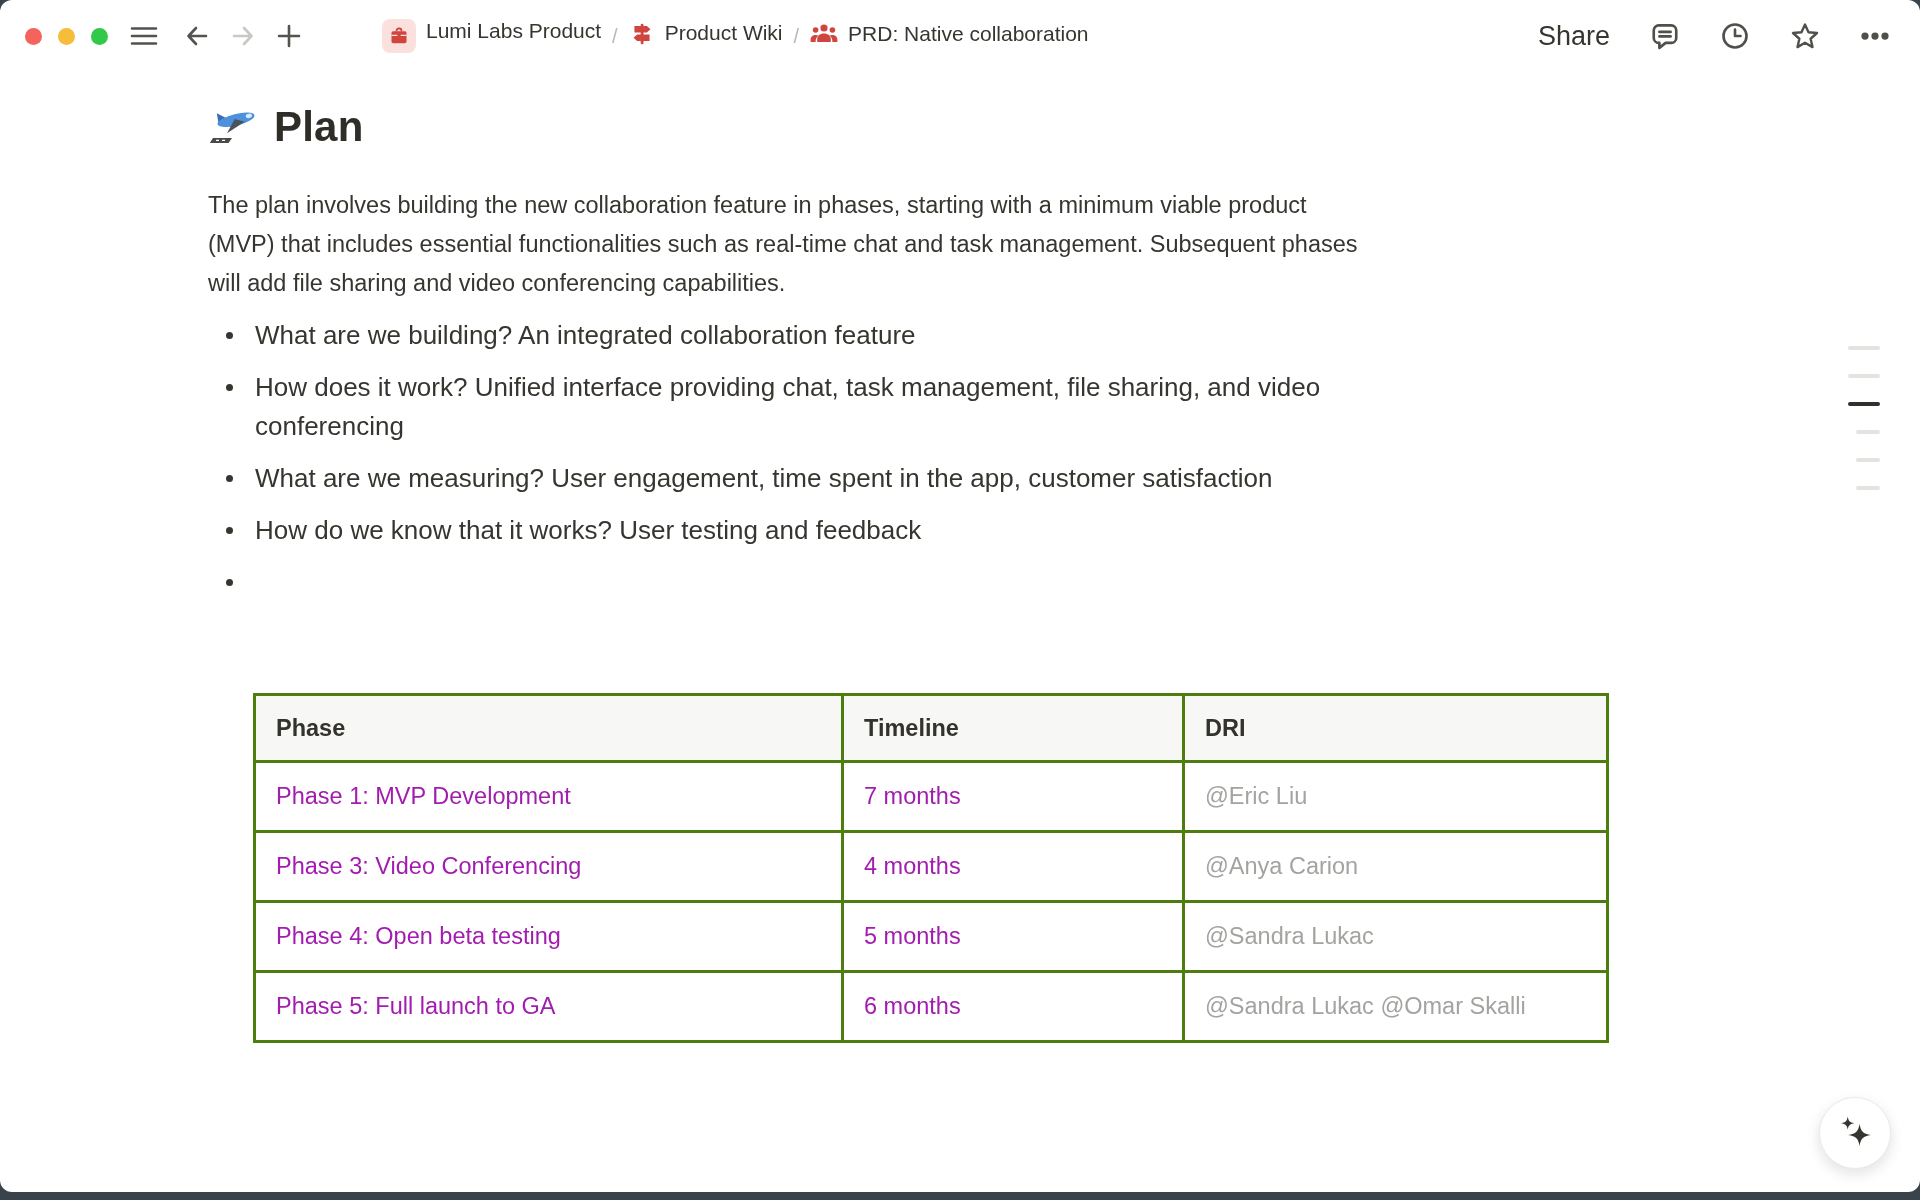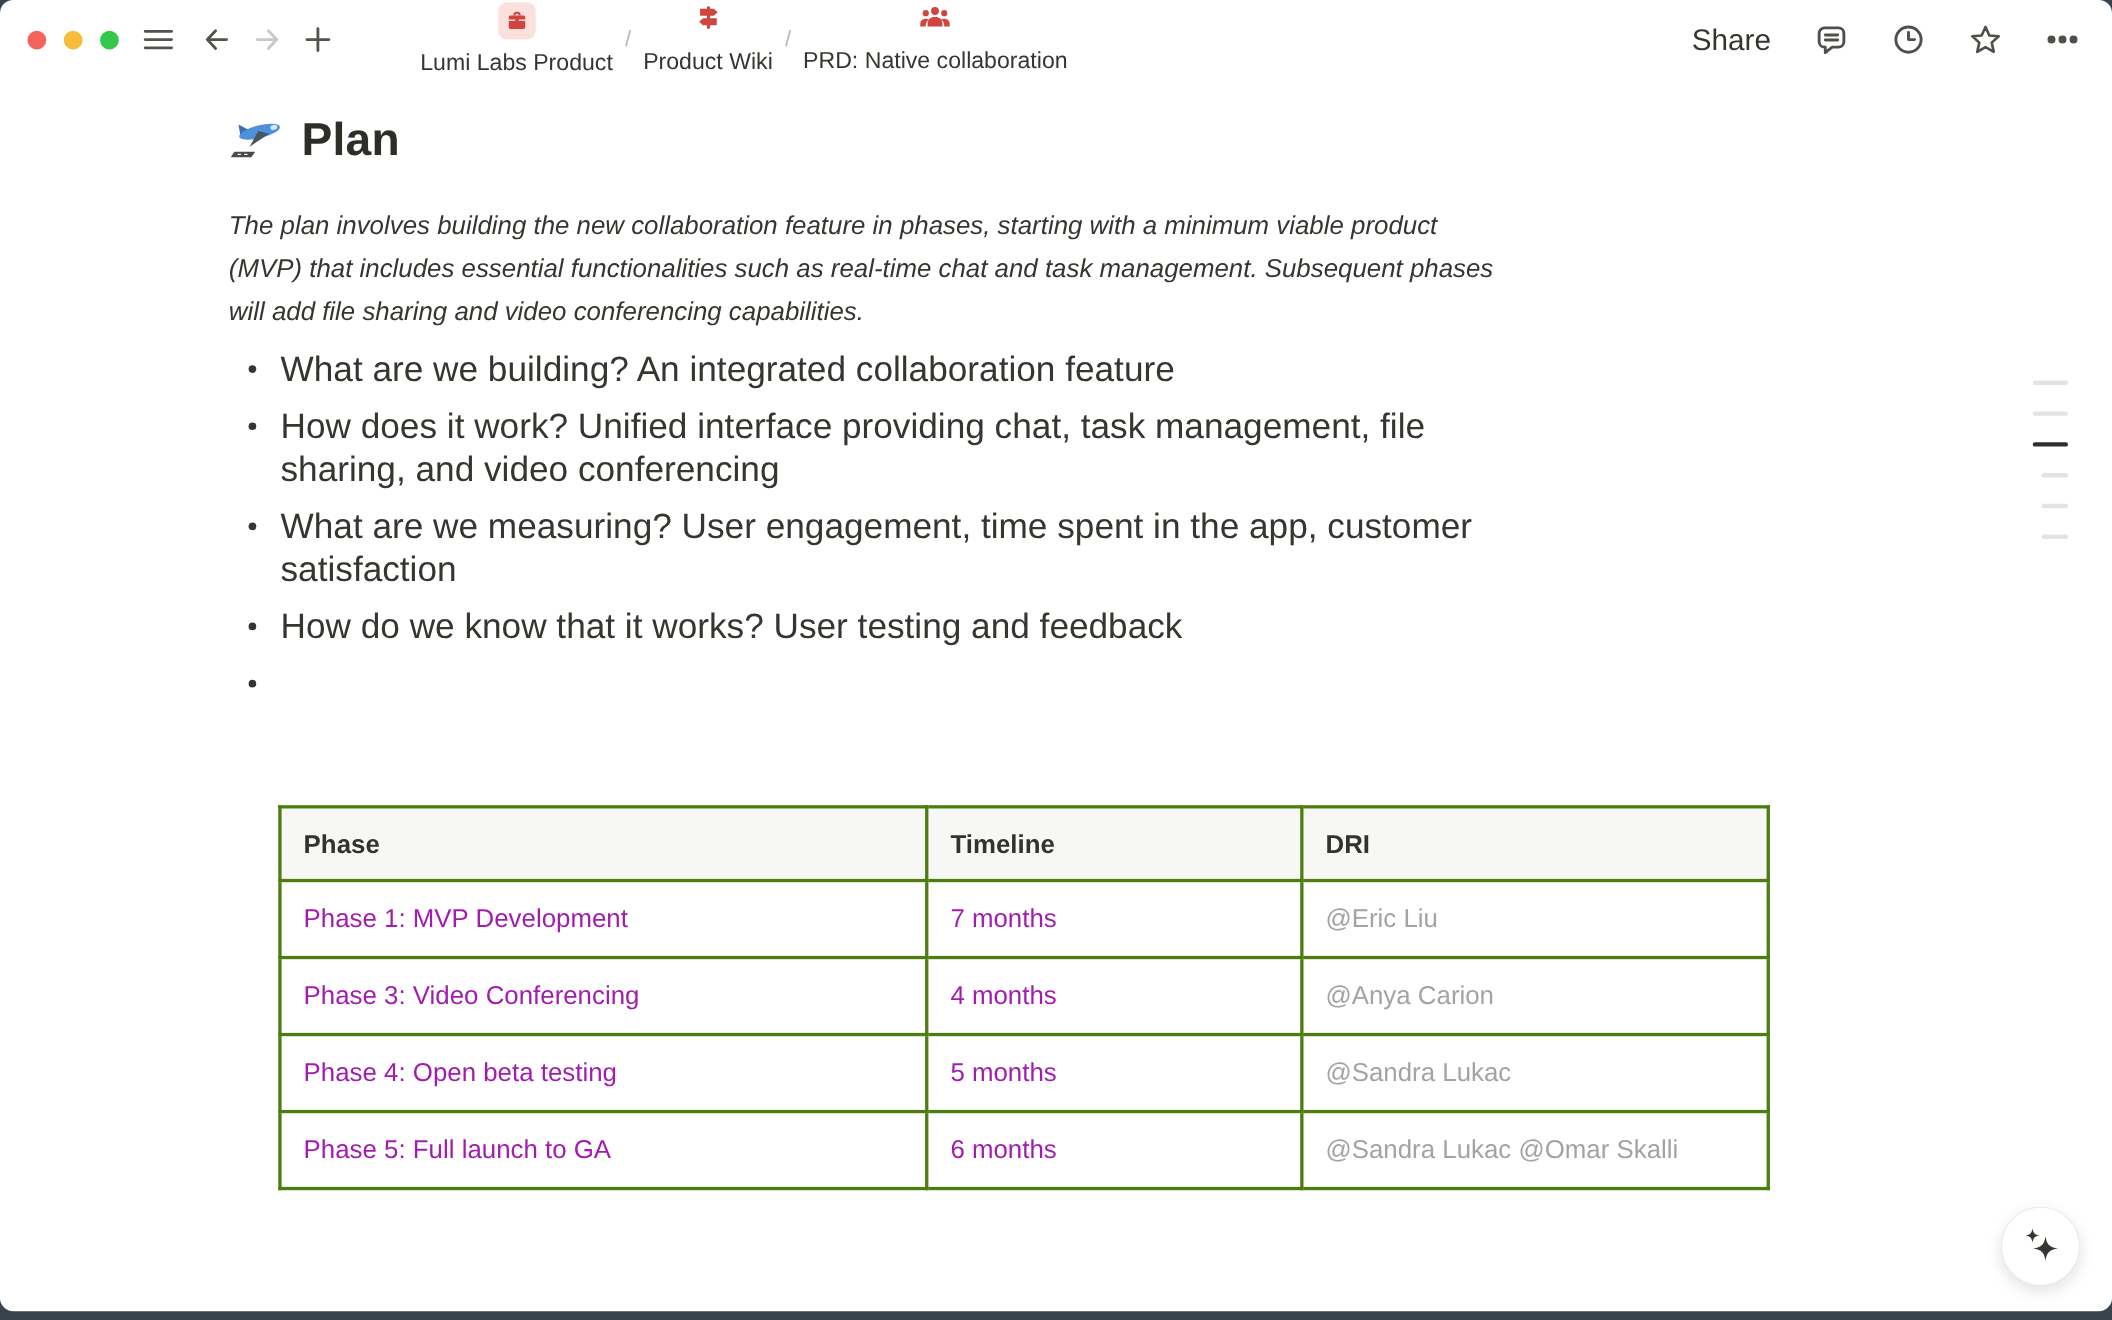--- a/index.html
+++ b/index.html
@@ -37,21 +37,21 @@
   .tb-btn svg { display:block; }
   .ico-stroke { stroke:#54534e; stroke-width:2.6; fill:none; stroke-linecap:round; stroke-linejoin:round; }
   .ico-stroke-light { stroke:#c9c8c5; stroke-width:2.6; fill:none; stroke-linecap:round; stroke-linejoin:round; }
 
   .menu-btn { margin-left:22px; }
   .back-btn { margin-left:26px; }
   .fwd-btn  { margin-left:20px; }
   .new-btn  { margin-left:20px; }
 
   .breadcrumb { display:flex; align-items:center; margin-left:80px; font-size:21px; }
-  .crumb { display:flex; align-items:center; gap:10px; cursor:pointer; color:#37352f; white-space:nowrap;flex-direction:column; }
+  .crumb { display:flex; gap:10px; cursor:pointer; color:#37352f; white-space:nowrap; }
   .crumb-sep { color:#b9b8b5; margin:0 11px; font-size:20px; }
   .chip {
     width:34px; height:34px; border-radius:8px;
     background:#fbe1de;
     display:flex; align-items:center; justify-content:center;
   }
 
   .tb-right { margin-left:auto; display:flex; align-items:center; gap:40px; }
   .share-btn {
     background:none; border:none; cursor:pointer;
@@ -67,28 +67,27 @@
     font-size:42px; font-weight:700; color:#2f2d28;
     letter-spacing:0.2px;
     cursor:text;
   }
   .intro {
     margin-top:30px;
     width:1155px;
     font-size:23.5px; line-height:39px;
     color:#37352f;
     cursor:text;
-    font-style:italic;
   }
   ul.qlist { list-style:none; margin-top:2px; width:1150px; }
   ul.qlist li {
     position:relative;
     padding-left:47px;
     margin-top:13px;
-    font-size:32px; line-height:39px;
+    font-size:26px; line-height:39px;
     color:#37352f;
     cursor:text;
   }
   ul.qlist li .dot {
     position:absolute; left:18px; top:16px;
     width:7px; height:7px; border-radius:50%;
     background:#37352f;
   }
 
   table.phases {

